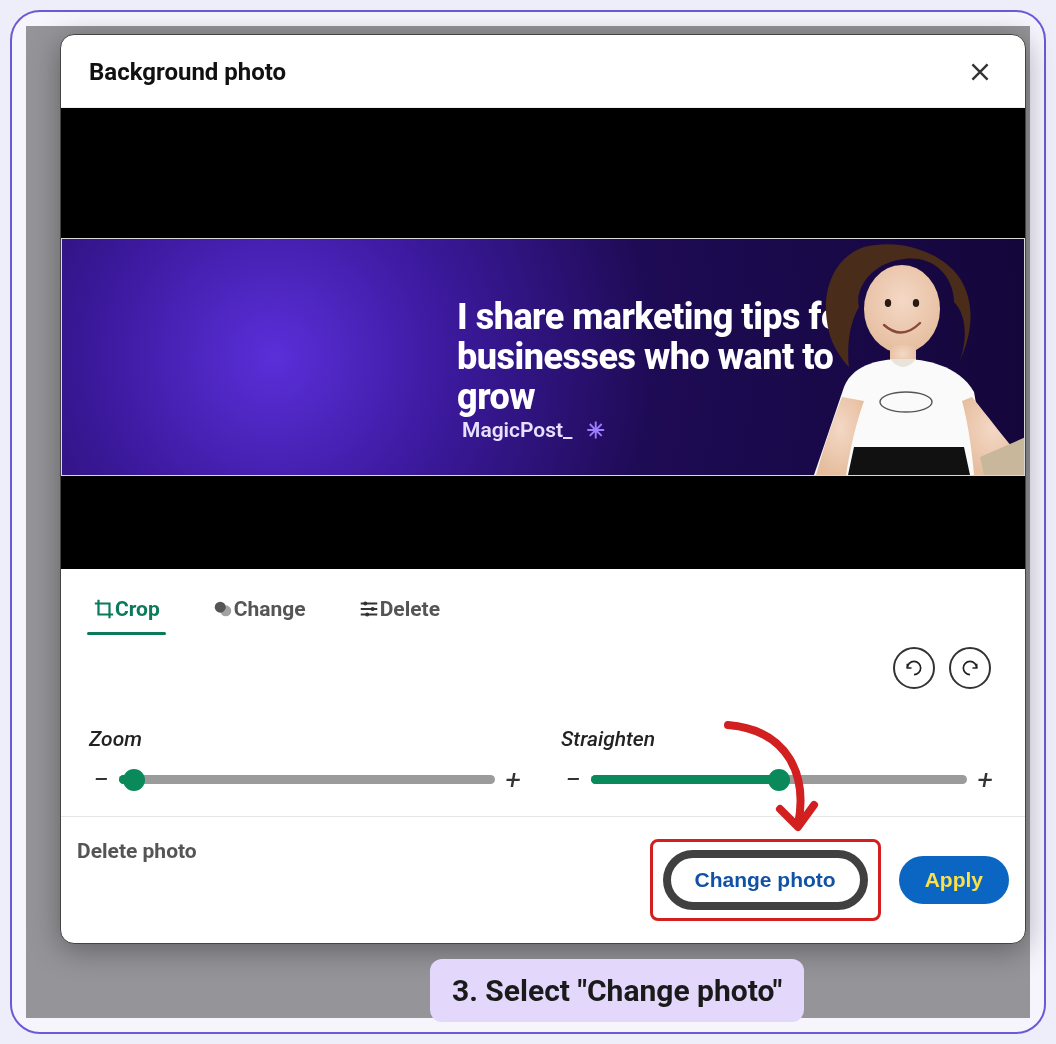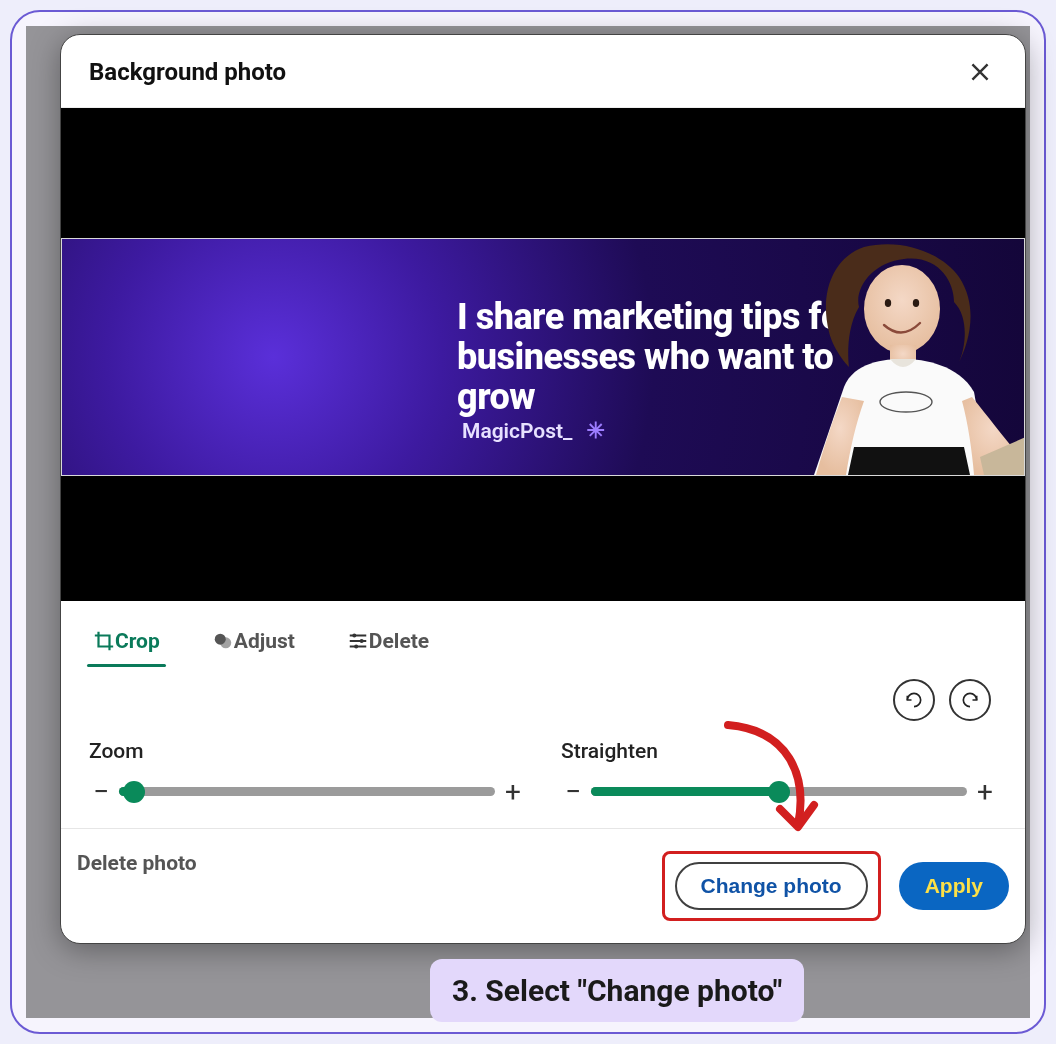--- a/index.html
+++ b/index.html
@@ -25,21 +25,21 @@
     background: rgba(70,70,70,0.55);
     filter: blur(0.2px);
   }
   .modal {
     position: absolute;
     left: 60px;
     right: 30px;
     top: 34px;
     bottom: 100px;
     background: #fff;
-    border-radius: 20px;
+    border-radius: 14px;
     border: 1px solid #444;
     box-shadow: 0 6px 30px rgba(0,0,0,0.35);
     display: flex;
     flex-direction: column;
     overflow: hidden;
   }
   .modal-header {
     display: flex;
     align-items: center;
     justify-content: space-between;
@@ -87,21 +87,20 @@
     max-width: 420px;
   }
   .banner-brand {
     position: absolute;
     left: 400px;
     bottom: 32px;
     color: #e7e1ff;
     font-size: 21px;
     font-weight: 600;
     display: flex;
-    align-items: center;
     gap: 14px;
   }
   .brand-star {
     color: #9d7dff;
     font-size: 22px;
   }
   .person {
     position: absolute;
     right: 0;
     bottom: 0;
@@ -157,21 +156,22 @@
     border-radius: 50%;
     display: flex; align-items: center; justify-content: center;
     cursor: pointer;
     background: #fff;
   }
   .rot-btn svg { width: 20px; height: 20px; stroke:#222; stroke-width:2; fill:none; }
 
   .sliders {
     display: flex;
     gap: 36px;
-    margin-top: 50px;
+    margin-top: 70px;
+    font-style: italic;
   }
   .slider-col { flex: 1; }
   .slider-label {
     font-size: 21px;
     color: #222;
     margin-bottom: 12px;
     font-weight: 500;
   }
   .slider-row {
     display: flex;
@@ -228,21 +228,21 @@
     font-weight: 700;
     color: #555;
     cursor: pointer;
   }
   .footer-right {
     display: flex;
     align-items: center;
     gap: 18px;
   }
   .change-btn {
-    border: 2px solid #404040;
+    border: 8px solid #404040;
     color: #1053a6;
     background: #fff;
     font-size: 21px;
     font-weight: 700;
     padding: 10px 24px;
     border-radius: 30px;
     cursor: pointer;
   }
   .change-highlight {
     border: 3px solid #d21f1f;
@@ -348,21 +348,21 @@
       <svg viewBox="0 0 24 24">
           <path d="M6 2 V18 H22 M2 6 H18 V22" stroke="#0a7a5a" stroke-width="2.4" fill="none"></path>
         </svg>
       <span>Crop</span>
     </div>
     <div class="tab">
       <svg viewBox="0 0 24 24">
         <circle cx="9" cy="10" r="6" fill="#555"></circle>
         <circle cx="15" cy="14" r="6" fill="#555" opacity="0.55"></circle>
       </svg>
-      <span>Adjust</span>
+      <span>Change</span>
     </div>
     <div class="tab">
       <svg viewBox="0 0 24 24">
         <path d="M3 6 H21 M3 12 H21 M3 18 H21" stroke="#333" stroke-width="2.4"></path>
         <circle cx="8" cy="6" r="2.2" fill="#333"></circle>
         <circle cx="16" cy="12" r="2.2" fill="#333"></circle>
         <circle cx="10" cy="18" r="2.2" fill="#333"></circle>
       </svg>
       <span>Delete</span>
     </div>

